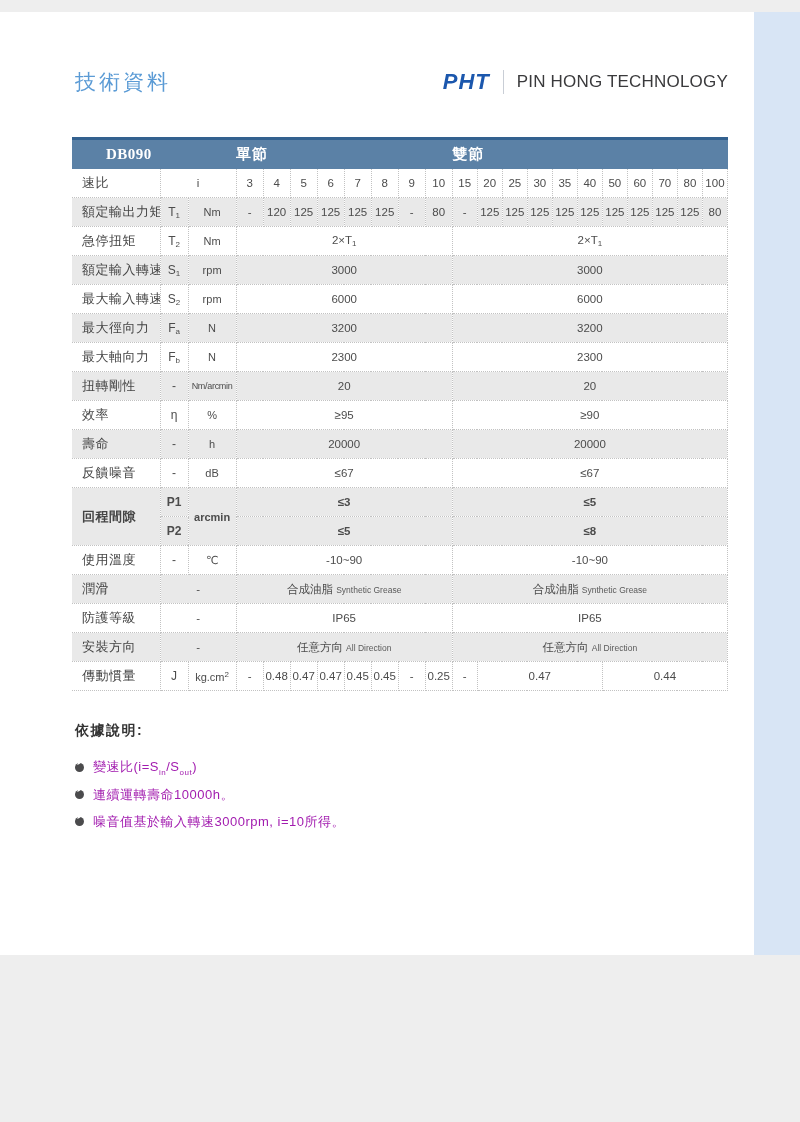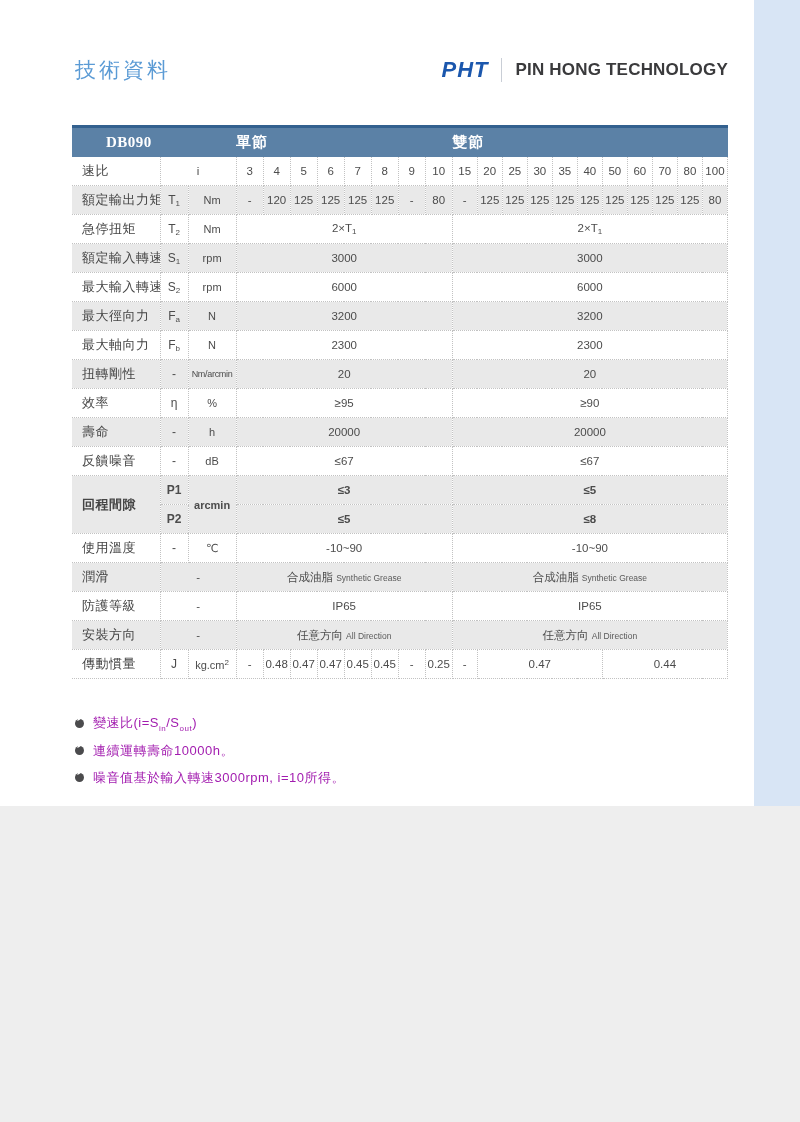--- a/index.html
+++ b/index.html
@@ -1,26 +1,26 @@
 <!DOCTYPE html>
 <html><head>
 <meta charset="utf-8">
 <style>
   * { margin:0; padding:0; box-sizing:border-box; }
   body { background:#eee; font-family:"Liberation Sans","DejaVu Sans",sans-serif; }
-  .sheet { position:relative; width:800px; height:806px; background:#ffffff; overflow:hidden; margin:0 auto; }
+  .sheet { position:relative; width:800px; height:943px; background:#ffffff; overflow:hidden; margin:12px auto; }
   .side-strip { position:absolute; top:0; right:0; width:46px; height:1122px; background:#d8e5f5; }
 
   
   .page-header { position:absolute; left:75px; top:56px; width:653px; display:flex; justify-content:space-between; align-items:center; }
   .page-title { font-size:21px; font-weight:500; letter-spacing:3px; color:#5b9bd5; }
   .brand { display:flex; align-items:center; }
   .brand-abbr { font-size:22px; font-weight:700; font-style:italic; letter-spacing:1px; color:#1b57ad; }
   .brand-sep { width:1px; height:24px; background:#c9ced6; margin:0 13px; }
-  .brand-name { font-size:17px; font-weight:700; color:#3a3a3c; letter-spacing:0.2px; }
+  .brand-name { font-size:17px; font-weight:400; color:#3a3a3c; letter-spacing:0.2px; }
 
   
   .spec-table { position:absolute; left:72px; top:125px; border-collapse:collapse; table-layout:fixed; width:656px; }
   .spec-table thead th { background:#5b81a6; border-top:3px solid #33618f; color:#fff;
       font-family:"Liberation Serif","DejaVu Serif",serif; font-size:15px; font-weight:600;
       height:30px; text-align:left; letter-spacing:1px; }
   .spec-table thead th.model { text-align:left; padding-left:34px; letter-spacing:0.5px; }
   .spec-table tbody td { height:29px; border-right:1px dotted #c2c2c2; border-bottom:1px dotted #c2c2c2;
       text-align:center; vertical-align:middle; font-size:11.5px; color:#4c4c4c; padding:0 1px;
       overflow:hidden; white-space:nowrap; }
@@ -253,20 +253,21 @@
           <td class="val">-</td>
           <td class="val">0.25</td>
           <td class="val" colspan="1">-</td>
           <td class="val" colspan="5">0.47</td>
           <td class="val" colspan="5">0.44</td>
         </tr>
       </tbody>
   </table>
 
   <div class="notes">
+    <div class="notes-heading">依據說明:</div>
     <div id="notes-list">
         <div class="note-item">
           <span class="note-bullet"></span>
           <span class="note-text">變速比(i=S<sub>in</sub>/S<sub>out</sub>)</span>
         </div>
         <div class="note-item">
           <span class="note-bullet"></span>
           <span class="note-text">連續運轉壽命10000h。</span>
         </div>
         <div class="note-item">

